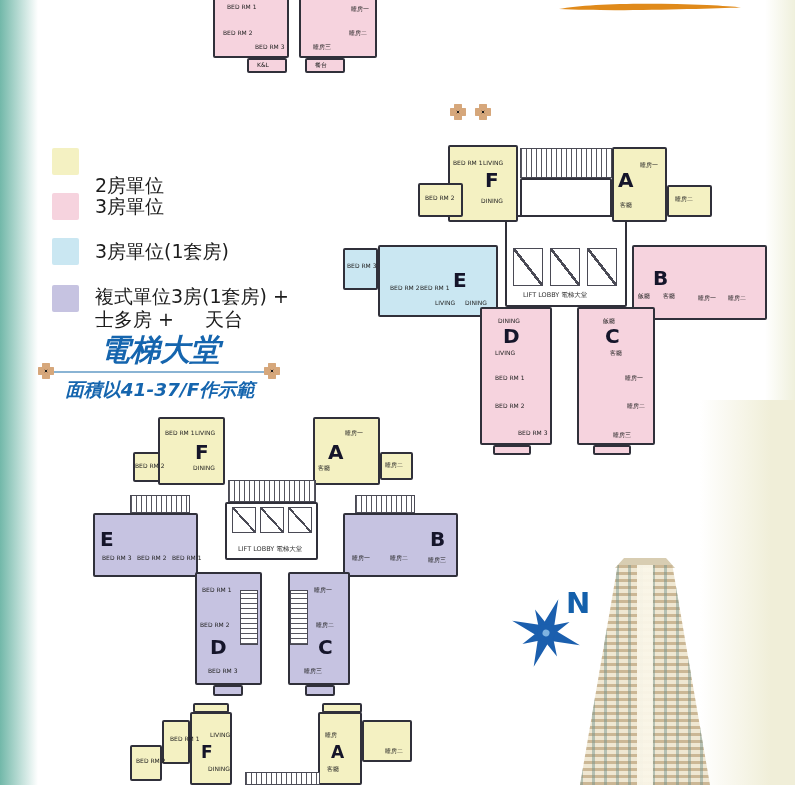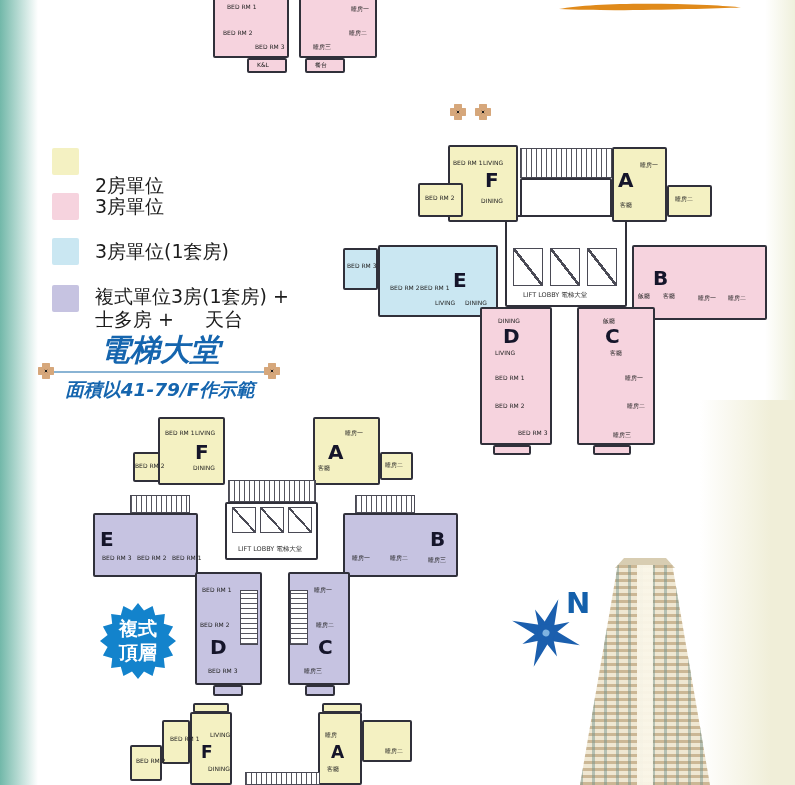--- a/index.html
+++ b/index.html
@@ -150,21 +150,21 @@
     <span class="rm" style="left:278px;top:294px;">睡房三</span>
     <div class="ublk c-pink" style="left:158px;top:307px;width:38px;height:10px;"></div>
     <div class="ublk c-pink" style="left:258px;top:307px;width:38px;height:10px;"></div>
   </div>
 
   <div>
     <div class="title-blue" style="position:absolute;left:60px;top:330px;width:200px;text-align:center;font-size:30px;">電梯大堂</div>
     <div style="position:absolute;left:48px;top:371px;width:224px;height:2px;background:#8ab4d4;"></div>
     <span class="flower" style="position:absolute;left:38px;top:363px;"></span>
     <span class="flower" style="position:absolute;left:264px;top:363px;"></span>
-    <div class="title-blue" style="position:absolute;left:50px;top:377px;width:220px;text-align:center;font-size:18.5px;">面積以41-79/F作示範</div>
+    <div class="title-blue" style="position:absolute;left:50px;top:377px;width:220px;text-align:center;font-size:18.5px;">面積以41-37/F作示範</div>
   </div>
 
   <div style="position:absolute;left:90px;top:405px;width:420px;height:305px;">
 
     <div class="ublk c-yellow" style="left:68px;top:12px;width:67px;height:68px;"></div>
     <div class="ublk c-yellow" style="left:43px;top:47px;width:27px;height:30px;"></div>
     <span class="ltr" style="left:105px;top:35px;">F</span>
     <span class="rm" style="left:75px;top:25px;">BED RM 1</span>
     <span class="rm" style="left:105px;top:25px;">LIVING</span>
     <span class="rm" style="left:103px;top:60px;">DINING</span>
@@ -208,29 +208,20 @@
     <div class="ublk c-purple" style="left:198px;top:167px;width:62px;height:113px;"></div>
     <div class="hatch-h" style="left:200px;top:185px;width:18px;height:55px;"></div>
     <span class="ltr" style="left:228px;top:230px;">C</span>
     <span class="rm" style="left:224px;top:182px;">睡房一</span>
     <span class="rm" style="left:226px;top:217px;">睡房二</span>
     <span class="rm" style="left:214px;top:263px;">睡房三</span>
     <div class="ublk c-purple" style="left:123px;top:280px;width:30px;height:11px;"></div>
     <div class="ublk c-purple" style="left:215px;top:280px;width:30px;height:11px;"></div>
   </div>
 
-  <div style="position:absolute;left:98px;top:601px;width:80px;height:80px;">
-    <svg width="80" height="80" viewBox="0 0 80 80">
-      <polygon fill="#1383cc" points="78,40 70.4,46 75.1,54.6 65.8,57.2 66.9,66.9 57.2,65.8 54.6,75.1 46,70.4 40,78 34,70.4 25.4,75.1 22.8,65.8 13.1,66.9 14.2,57.2 4.9,54.6 9.6,46 2,40 9.6,34 4.9,25.4 14.2,22.8 13.1,13.1 22.8,14.2 25.4,4.9 34,9.6 40,2 46,9.6 54.6,4.9 57.2,14.2 66.9,13.1 65.8,22.8 75.1,25.4 70.4,34"></polygon>
-    </svg>
-    <div style="position:absolute;left:0;top:16px;width:80px;text-align:center;color:#fff;font-weight:bold;font-size:19px;line-height:1.25;">
-      <div>複式</div>
-      <div>頂層</div>
-    </div>
-  </div>
 
   <div>
     <svg style="position:absolute;left:510px;top:597px;" width="72" height="72" viewBox="0 0 72 72">
       <g transform="rotate(20 36 36)">
         <polygon fill="#1b5fae" points="36,0 42,30 72,36 42,42 36,72 30,42 0,36 30,30"></polygon>
         <polygon fill="#1b5fae" transform="rotate(45 36 36)" points="36,10 41,31 62,36 41,41 36,62 31,41 10,36 31,31"></polygon>
         <circle cx="36" cy="36" r="9" fill="#1b5fae"></circle>
         <circle cx="36" cy="36" r="3.5" fill="#7fb3e0"></circle>
       </g>
     </svg>

